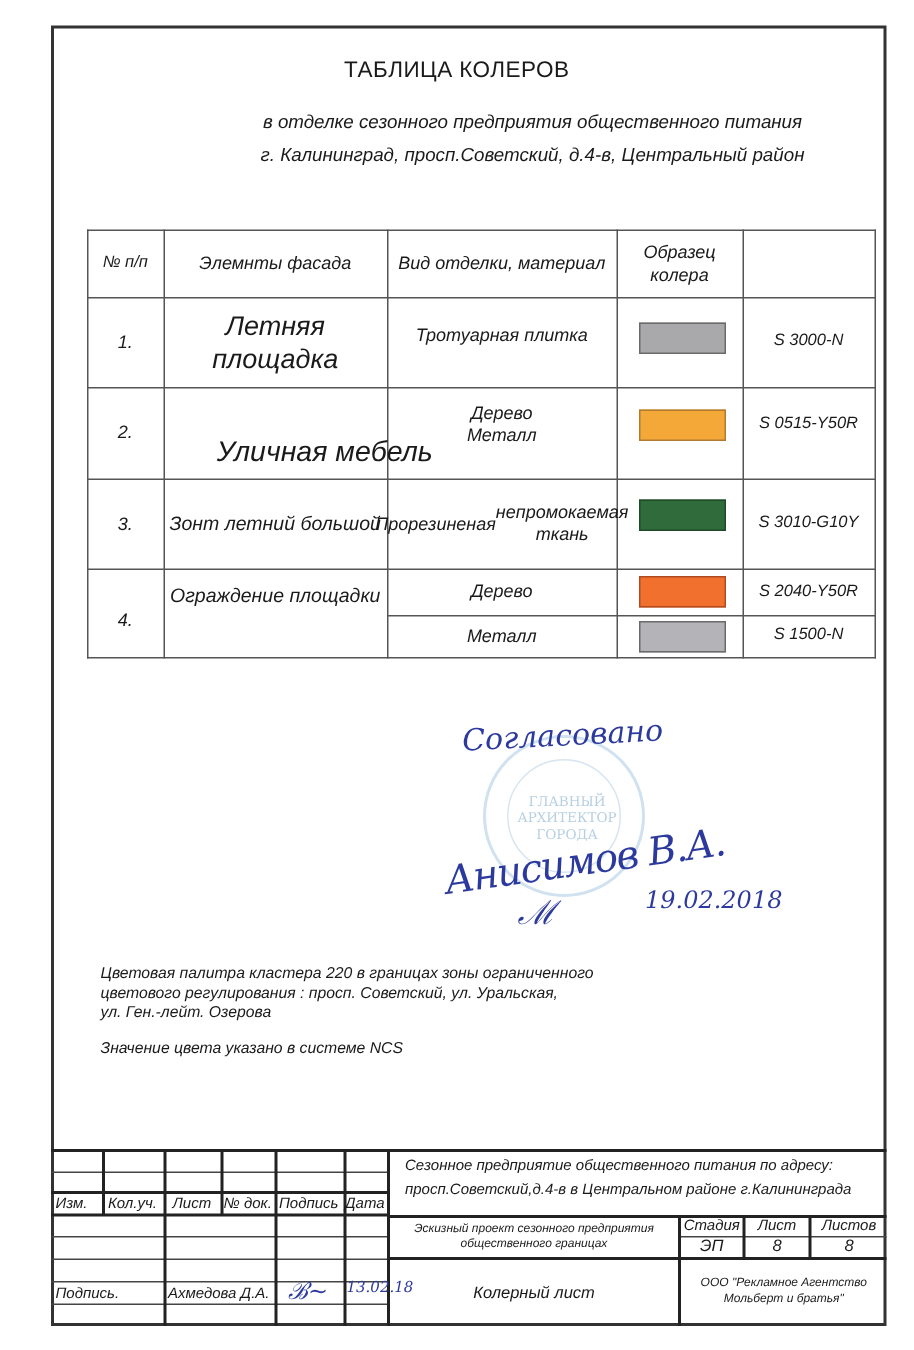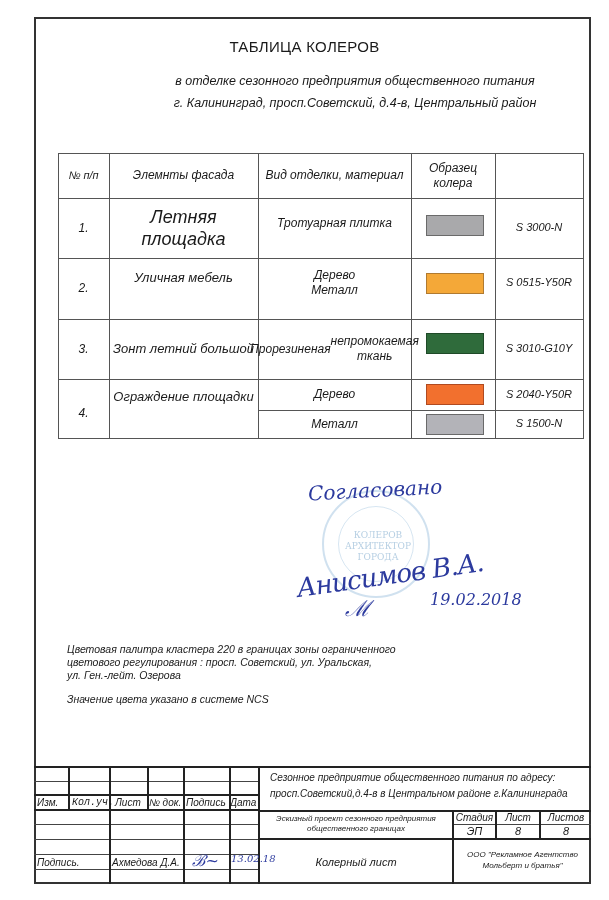--- a/index.html
+++ b/index.html
@@ -67,21 +67,21 @@
     <span>колера</span>
   </div>
 
   <div class="cell" style="left:0;top:45px;width:51px;height:60px;">1.</div>
   <div class="cell" style="left:51px;top:45px;width:149px;height:60px;font-size:18px;">Летняя площадка</div>
   <div class="cell" style="left:200px;top:45px;width:153px;height:50px;">Тротуарная плитка</div>
   <div class="swatch" style="left:368px;top:62px;background:#a9a9ab;"></div>
   <div class="cell" style="left:437px;top:45px;width:88px;height:60px;font-size:11px;">S 3000-N</div>
 
   <div class="cell" style="left:0;top:105px;width:51px;height:61px;">2.</div>
-  <div class="cell" style="left:51px;top:95px;width:149px;height:61px;font-size:13px;">Уличная мебель</div>
+  <div class="cell" style="left:51px;top:118px;width:149px;height:61px;font-size:19px;padding-left:33px;">Уличная мебель</div>
   <div class="cell" style="left:200px;top:105px;width:153px;height:50px;flex-direction:column;">
     <span>Дерево</span>
     <span>Металл</span>
   </div>
   <div class="swatch" style="left:368px;top:120px;background:#f4a838;border-color:#b07a30;"></div>
   <div class="cell" style="left:437px;top:105px;width:88px;height:50px;font-size:11px;">S 0515-Y50R</div>
 
   <div class="cell" style="left:0;top:166px;width:51px;height:60px;">3.</div>
   <div class="cell" style="left:51px;top:166px;width:149px;height:60px;font-size:13px;">Зонт летний большой</div>
   <div class="cell" style="left:200px;top:166px;width:153px;height:60px;flex-direction:row;">
@@ -97,21 +97,21 @@
   <div class="swatch" style="left:368px;top:231px;background:#f2702e;border-color:#b04a20;"></div>
   <div class="cell" style="left:437px;top:226px;width:88px;height:31px;font-size:11px;">S 2040-Y50R</div>
   <div class="cell" style="left:200px;top:257px;width:153px;height:28px;">Металл</div>
   <div class="swatch" style="left:368px;top:261px;background:#b3b3b8;"></div>
   <div class="cell" style="left:437px;top:257px;width:88px;height:28px;font-size:11px;">S 1500-N</div>
 </div>
 
 <div class="stamp">
   <div class="stamp-inner"></div>
   <div class="stamp-text">
-    <div>КОЛЕРОВ</div>
+    <div>ГЛАВНЫЙ</div>
     <div>АРХИТЕКТОР</div>
     <div>ГОРОДА</div>
   </div>
 </div>
 <div class="abs hand" style="left:308px;top:478px;font-size:20px;transform:rotate(-3deg);">Согласовано</div>
 <div class="abs hand" style="left:296px;top:560px;font-size:26px;transform:rotate(-8deg);letter-spacing:-1px;">Анисимов В.А.</div>
 <div class="abs hand" style="left:345px;top:592px;font-size:22px;">ℳ</div>
 <div class="abs hand" style="left:430px;top:590px;font-size:16px;">19.02.2018</div>
 
 <div class="abs note" style="top:643px;">Цветовая палитра кластера 220 в границах зоны ограниченного</div>
@@ -138,21 +138,21 @@
   <div class="tb-v" style="left:258px;top:766px;height:118px;"></div>
 
   <div class="tb-hb" style="left:258px;width:333px;top:810px;"></div>
   <div class="tb-h" style="left:452px;width:139px;top:824px;"></div>
   <div class="tb-hb" style="left:258px;width:333px;top:838px;"></div>
   <div class="tb-v" style="left:452px;top:810px;height:74px;"></div>
   <div class="tb-v" style="left:495px;top:810px;height:28px;"></div>
   <div class="tb-v" style="left:539px;top:810px;height:28px;"></div>
 
   <div class="tb-txt" style="left:37px;top:797px;">Изм.</div>
-  <div class="tb-txt" style="left:72px;top:797px;font-family:Liberation Mono, monospace;">Кол.уч.</div>
+  <div class="tb-txt" style="left:72px;top:797px;">Кол.уч.</div>
   <div class="tb-txt" style="left:115px;top:797px;">Лист</div>
   <div class="tb-txt" style="left:149px;top:797px;">№ док.</div>
   <div class="tb-txt" style="left:186px;top:797px;">Подпись</div>
   <div class="tb-txt" style="left:230px;top:797px;">Дата</div>
 
   <div class="tb-txt" style="left:37px;top:857px;">Подпись.</div>
   <div class="tb-txt" style="left:112px;top:857px;">Ахмедова Д.А.</div>
   <div class="tb-txt hand" style="left:192px;top:849px;font-size:16px;">ℬ~</div>
   <div class="tb-txt hand" style="left:231px;top:853px;font-size:10px;">13.02.18</div>
 

